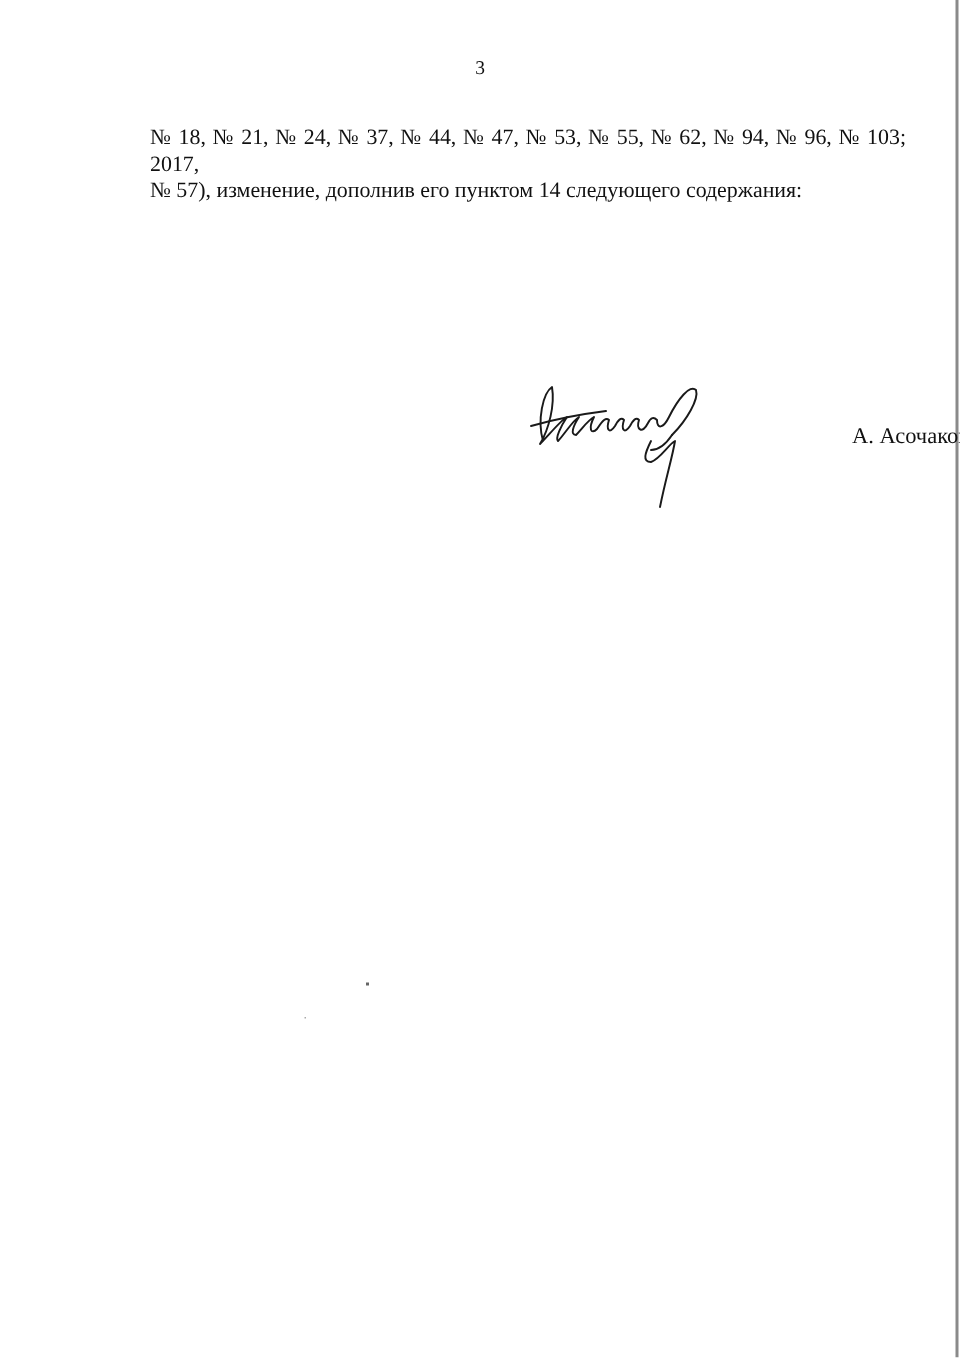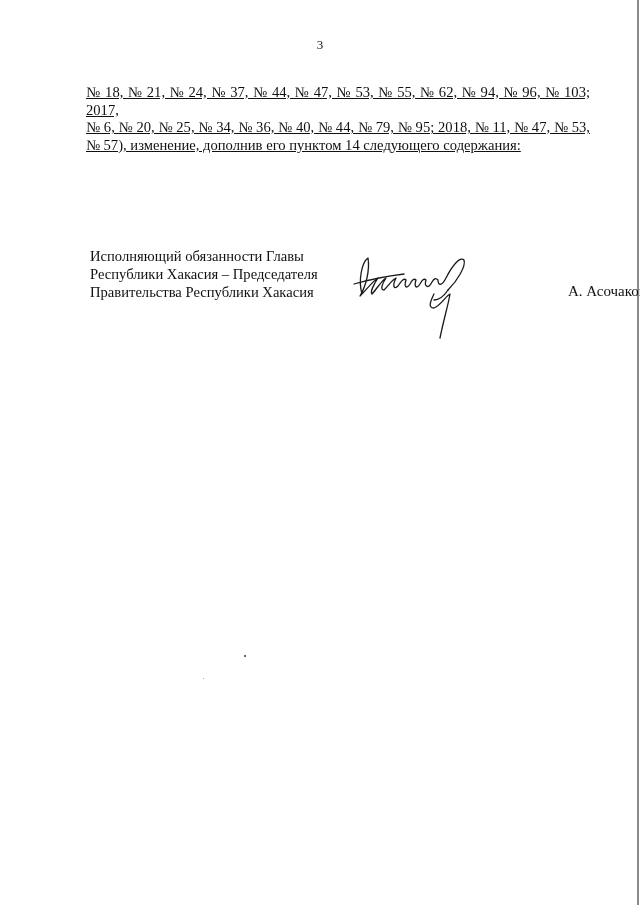--- a/index.html
+++ b/index.html
@@ -2,48 +2,42 @@
 <html><head>
 <meta charset="utf-8">
 <style>
   html, body { margin: 0; padding: 0; background: #ffffff; }
   body { width: 640px; height: 905px; position: relative; overflow: hidden;
          font-family: "Liberation Serif", "DejaVu Serif", serif; color: #111; }
   .page { position: absolute; left: 0; top: 0; width: 637px; height: 905px;
           border-right: 2px solid #8a8a8a; background: #fff; }
   .page-number { position: absolute; top: 37px; left: 0; width: 640px; text-align: center;
                  font-size: 13px; }
-  .body-text { position: absolute; left: 86px; top: 84px; width: 504px;
-               font-size: 14.6px; line-height: 17.7px; text-decoration: underline; }
+  .body-text { position: absolute; left: 100px; top: 84px; width: 504px;
+               font-size: 14.6px; line-height: 17.7px; }
   .just-line { text-align: justify; text-align-last: justify; display: block; }
   .indent { text-indent: 42px; }
   .sig-block { position: absolute; left: 90px; top: 248px; font-size: 14.6px; line-height: 17.8px; }
   .sig-block div { white-space: nowrap; }
   .signature { position: absolute; left: 348px; top: 250px; width: 130px; height: 90px; }
   .signer-name { position: absolute; left: 520px; top: 283px; font-size: 15px; white-space: nowrap; margin-left: 48px; }
   .speck { position: absolute; background: #666; }
 </style>
 </head>
 <body>
 
 <div class="page">
 
   <div class="page-number">3</div>
 
   <div class="body-text">
     <span class="just-line">№ 18, № 21, № 24, № 37, № 44, № 47, № 53, № 55, № 62, № 94, № 96, № 103; 2017,</span>
-    <span class="just-line">№ 6, № 20, № 25, № 34, № 36, № 40, № 44, № 79, № 95; 2018, № 11, № 47, № 53,</span>
     <span style="display:block">№ 57), изменение, дополнив его пунктом 14 следующего содержания:</span>
   </div>
 
-  <div class="sig-block">
-    <div>Исполняющий обязанности Главы</div>
-    <div>Республики Хакасия – Председателя</div>
-    <div>Правительства Республики Хакасия</div>
-  </div>
 
   <svg class="signature" viewBox="0 0 130 90">
     <g fill="none" stroke="#1a1a1a" stroke-width="1.3" stroke-linecap="round" stroke-linejoin="round">
       <path d="M14 44 C10 30, 14 12, 20 8 C22 20, 18 36, 12 46 C18 40, 26 30, 30 28 C26 34, 22 42, 24 44 C28 40, 34 30, 38 28 C34 34, 32 40, 36 40 C40 36, 44 30, 48 28 C44 36, 46 40, 50 36 C54 30, 56 28, 58 30 C56 36, 58 40, 62 34 C64 30, 66 28, 68 30 C66 36, 68 40, 72 34 C74 30, 76 28, 78 30 C76 36, 80 40, 84 32 C86 28, 88 28, 90 30 C90 36, 94 36, 98 28 C104 16, 112 6, 116 10 C118 16, 110 30, 100 40"></path>
       <path d="M6 34 C20 30, 40 26, 56 24"></path>
       <path d="M86 44 C82 52, 80 58, 86 58 C92 56, 98 46, 102 44 C100 56, 96 68, 92 88"></path>
       <path d="M100 40 C96 46, 92 50, 86 50"></path>
     </g>
   </svg>
 

